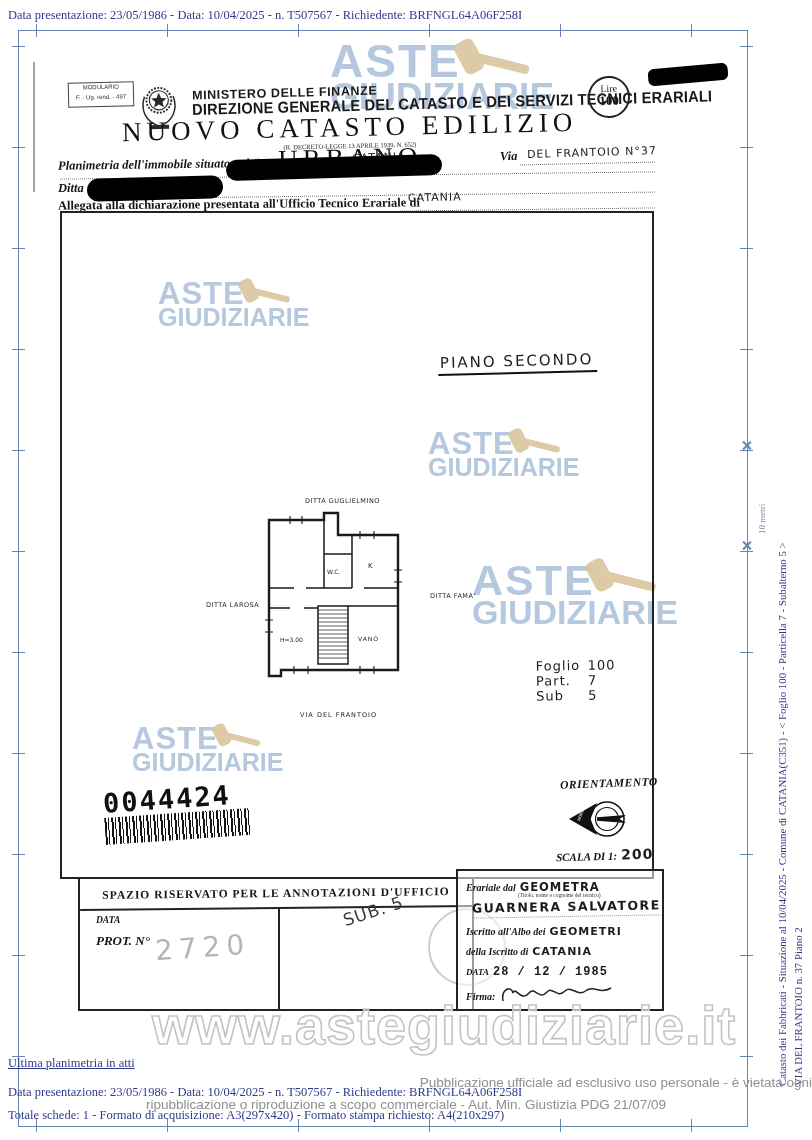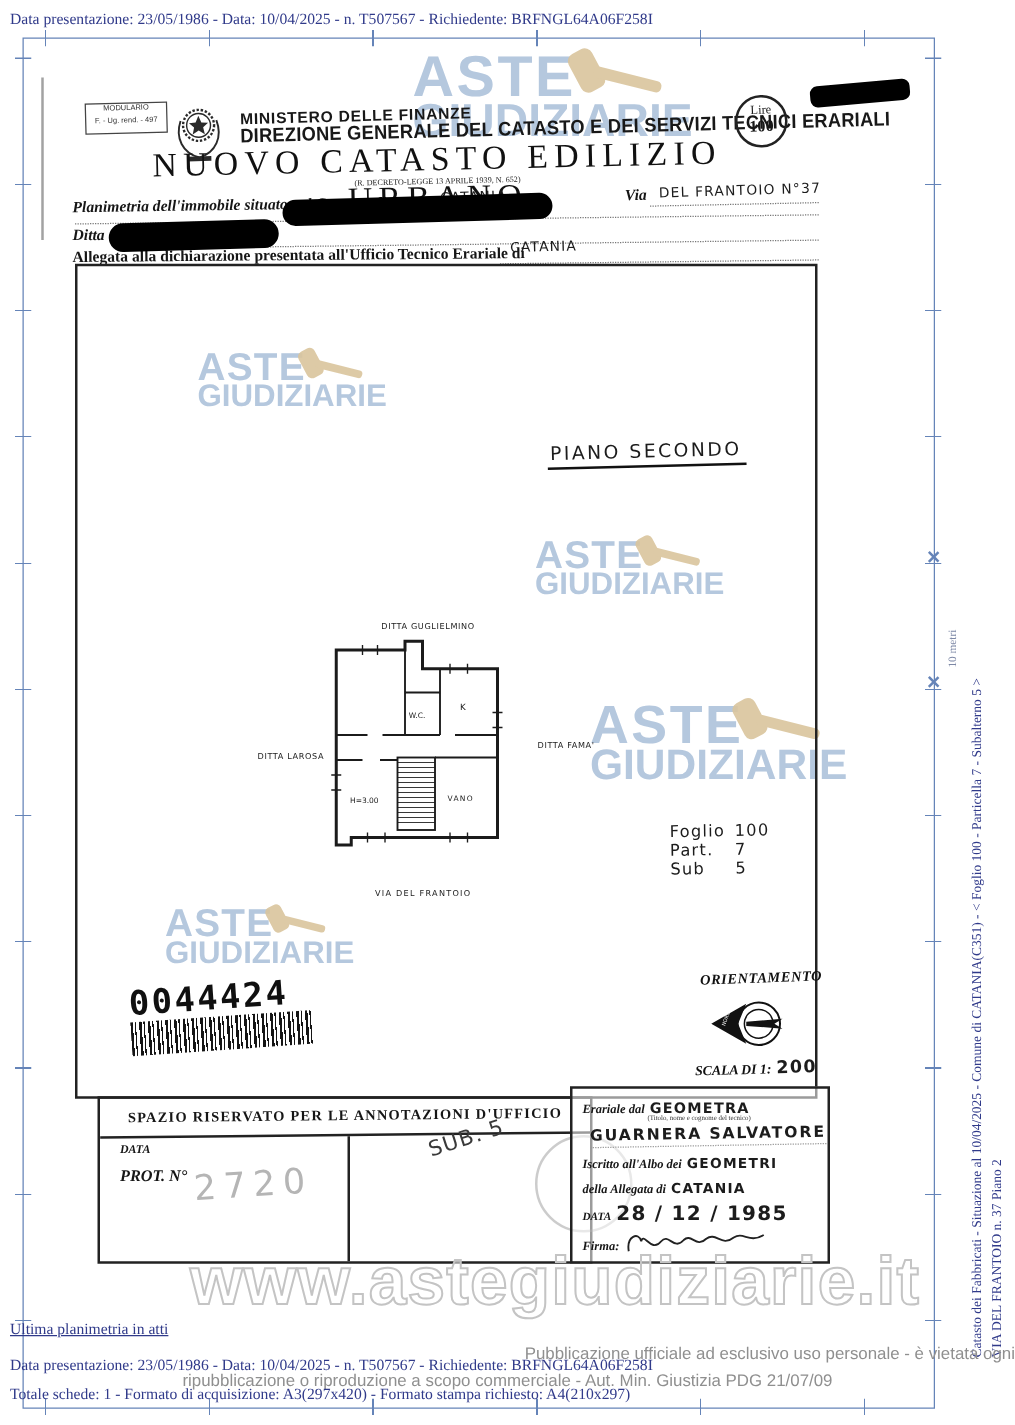--- a/index.html
+++ b/index.html
@@ -202,26 +202,26 @@
     <span class="serif it b" style="font-size:10px;color:#161616;">Erariale dal</span>
     <span class="hw b" style="font-size:11.5px;">GEOMETRA</span>
   </div>
   <div class="serif" style="position:absolute;left:60px;top:21px;font-size:5.5px;color:#333;">(Titolo, nome e cognome del tecnico)</div>
   <div class="hw b" style="position:absolute;left:14px;top:28px;font-size:12.5px;letter-spacing:1.5px;transform:rotate(-1deg);border-bottom:1px dotted #999;padding-bottom:2px;">GUARNERA SALVATORE</div>
   <div style="position:absolute;left:8px;top:50px;white-space:nowrap;">
     <span class="serif it b" style="font-size:10px;color:#161616;">Iscritto all'Albo dei</span>
     <span class="hw b" style="font-size:11px;">GEOMETRI</span>
   </div>
   <div style="position:absolute;left:8px;top:70px;white-space:nowrap;">
-    <span class="serif it b" style="font-size:10px;color:#161616;">della Allegata di</span>
+    <span class="serif it b" style="font-size:10px;color:#161616;">della Iscritto di</span>
     <span class="hw b" style="font-size:11px;">CATANIA</span>
   </div>
   <div style="position:absolute;left:8px;top:90px;white-space:nowrap;">
     <span class="serif it b" style="font-size:9px;color:#161616;">DATA</span>
-    <span class="hw b" style="font-size:16px;">28 / 12 / 1985</span>
+    <span class="hw b" style="font-size:12px;font-family:Liberation Mono, monospace;">28 / 12 / 1985</span>
   </div>
   <div style="position:absolute;left:8px;top:112px;white-space:nowrap;">
     <span class="serif it b" style="font-size:10px;color:#161616;margin-top:32px;">Firma:</span>
     <svg width="120" height="26" viewBox="0 0 120 26" style="vertical-align:middle;">
       <path d="M4,18 C2,6 12,2 14,10 C16,2 22,20 30,10 C36,3 40,18 48,9 C54,3 58,16 66,8 C74,2 78,15 88,7 C96,2 100,12 112,5" fill="none" stroke="#222" stroke-width="1.5"></path>
     </svg>
   </div>
 </div>
 
 <div class="abs www" style="left:152px;top:994px;">www.astegiudiziarie.it</div>

